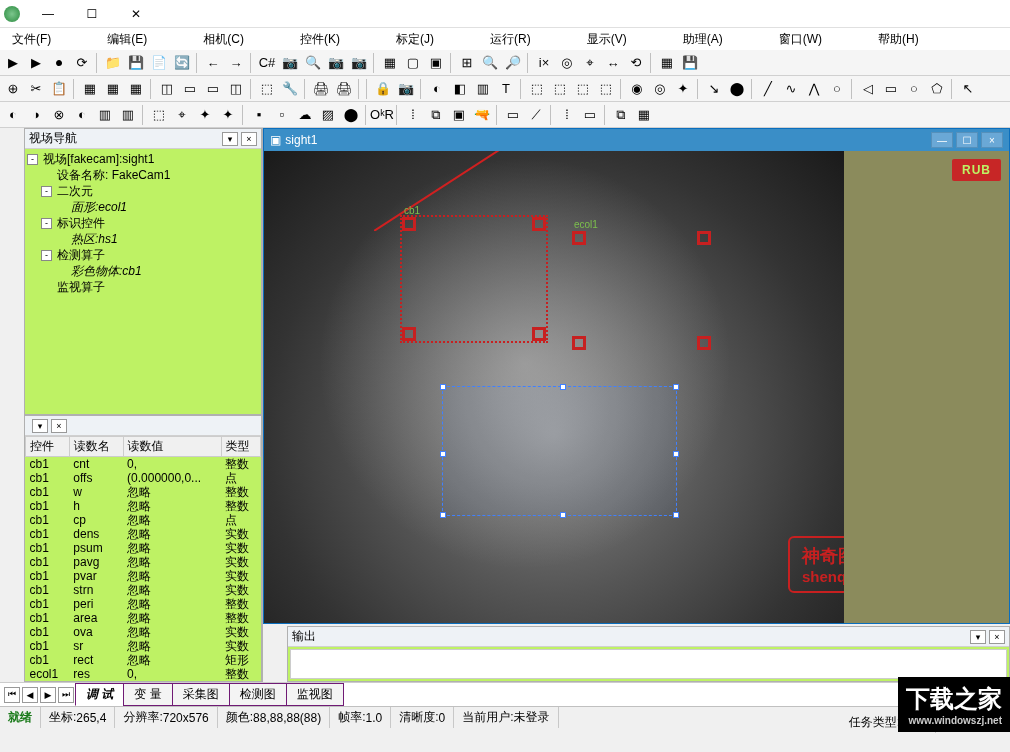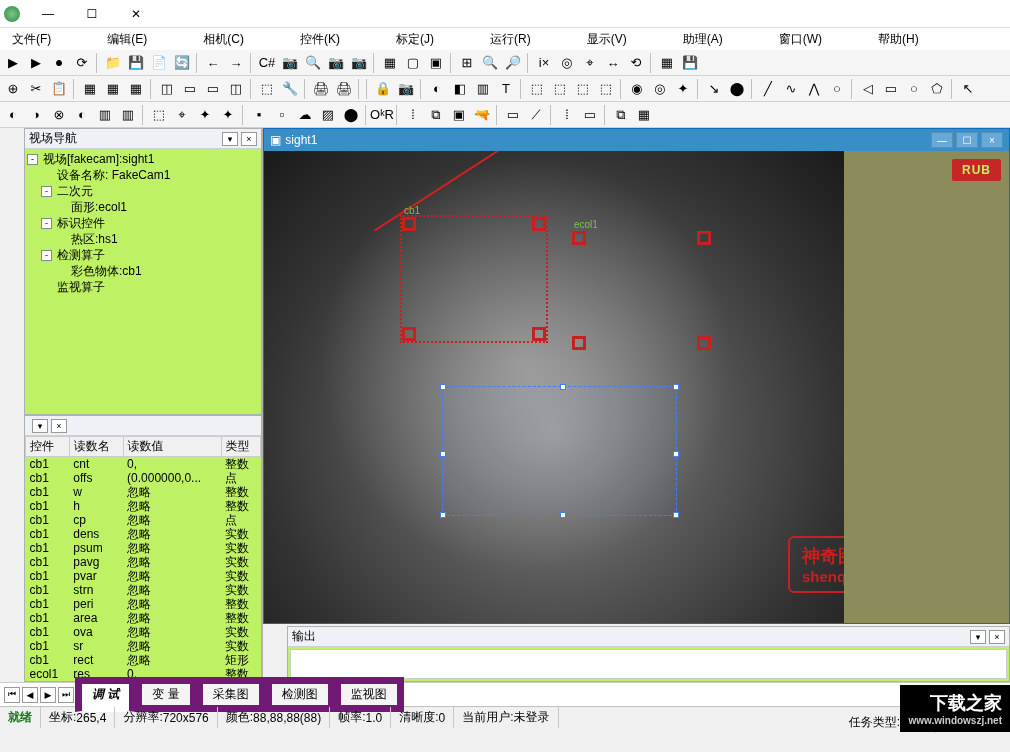--- a/index.html
+++ b/index.html
@@ -23,21 +23,21 @@
 .panel { border: 1px solid #b0b0b0; background: #bef264; display: flex; flex-direction: column; margin-left: 24px; }
 .panel-head { display: flex; align-items: center; background: #eef2f6; border-bottom: 1px solid #d0d0d0; padding: 2px 4px; height: 20px; }
 .panel-head .h-title { flex: 1; font-weight: 500; }
 .panel-head .h-btn { width: 16px; height: 14px; border: 1px solid #999; margin-left: 3px; display: flex; align-items: center; justify-content: center; font-size: 9px; cursor: pointer; background: #fff; }
 
 .tree { flex: 1; overflow: auto; padding: 2px; font-size: 12px; line-height: 16px; }
 .tree-node { white-space: nowrap; display: flex; align-items: center; }
 .tree-toggle { width: 11px; height: 11px; border: 1px solid #888; display: inline-flex; align-items: center; justify-content: center; font-size: 9px; margin-right: 3px; background: #fff; }
 .tree-label { padding: 0 2px; }
 .indent-1 { padding-left: 14px; }
-.indent-2 { padding-left: 28px; }
+.indent-2 { padding-left: 28px; font-style: italic; }
 
 .readings { flex: 1; }
 .rtable { width: 100%; border-collapse: collapse; font-size: 11px; }
 .rtable th { text-align: left; padding: 1px 4px; border: 1px solid #ccc; background: #f0f0f0; font-weight: normal; }
 .rtable td { padding: 0 4px; line-height: 14px; }
 .rscroll { flex: 1; overflow: auto; }
 
 .center { flex: 1; display: flex; flex-direction: column; border-left: 1px solid #b0b0b0; }
 .viewport-panel { flex: 1; display: flex; flex-direction: column; border: 1px solid #0a6ebd; background: #fff; }
 .vp-title { background: #3a8ec7; color: #fff; padding: 3px 6px; display: flex; align-items: center; }
@@ -57,21 +57,21 @@
 .green-label { color: #7cc04c; font-size: 10px; position: absolute; top: -14px; left: 0; }
 .red-border-box { position: absolute; border: 2px dotted #c72020; }
 .blue-sel { position: absolute; border: 1px dashed #4080ff; background: rgba(100,150,255,0.05); }
 .blue-sel .handle { position: absolute; width: 6px; height: 6px; background: #fff; border: 1px solid #4080ff; }
 .stamp { position: absolute; color: #c72020; font-weight: bold; }
 .arrow { position: absolute; }
 .output-area { height: 30px; background: #fff; border: 1px solid #ccc; margin: 2px; }
 
 .bottom-tabs { height: 24px; display: flex; align-items: center; background: #fff; border-top: 1px solid #ccc; padding: 0 4px; }
 .bt-nav { width: 16px; height: 16px; border: 1px solid #999; margin-right: 2px; display: flex; align-items: center; justify-content: center; font-size: 9px; cursor: pointer; }
-.bt-tab { padding: 2px 10px; border: 7px solid #701a75; background: #f4f4f4; margin-left: -1px; cursor: pointer; }
+.bt-tab { padding: 2px 10px; border: 1px solid #701a75; background: #f4f4f4; margin-left: -1px; cursor: pointer; }
 .bt-tab.active { background: #fff; font-style: italic; font-weight: bold; border-bottom: 1px solid #fff; }
 
 .statusbar { height: 22px; display: flex; align-items: center; background: #f0f0f0; border-top: 1px solid #c0c0c0; font-size: 11px; }
 .stat-cell { padding: 2px 8px; border-right: 1px solid #c8c8c8; height: 100%; display: flex; align-items: center; }
 .stat-ready { color: #1a7a1a; font-weight: bold; }
 .stat-right { margin-left: auto; margin-top: 9px; }
 .stat-pink { background: #f4a0bc; }
 .stat-watermark { position: absolute; right: 0; bottom: 20px; background: #000; color: #fff; padding: 6px 8px; font-weight: bold; text-align: right; }
 .stat-watermark .sm { font-size: 10px; color: #ccc; text-align: right; }
 .resize-grip { width: 16px; display: flex; align-items: flex-end; justify-content: flex-end; padding: 2px; }
@@ -507,15 +507,15 @@
   <div class="stat-cell">
       <span>当前用户:</span>
       <span>未登录</span>
     </div>
   <div class="stat-cell stat-right"><span>任务类型:</span>&nbsp;<span>默认</span></div>
   <div class="stat-cell stat-pink">烙影7.1</div>
   <div class="resize-grip">◢</div>
 </div>
 
 <div class="stat-watermark">
-  <div style="font-size:18px">下载之家</div>
+  <div style="font-size:24px">下载之家</div>
   <div class="sm">www.windowszj.net</div>
 </div>
 
 </body></html>

